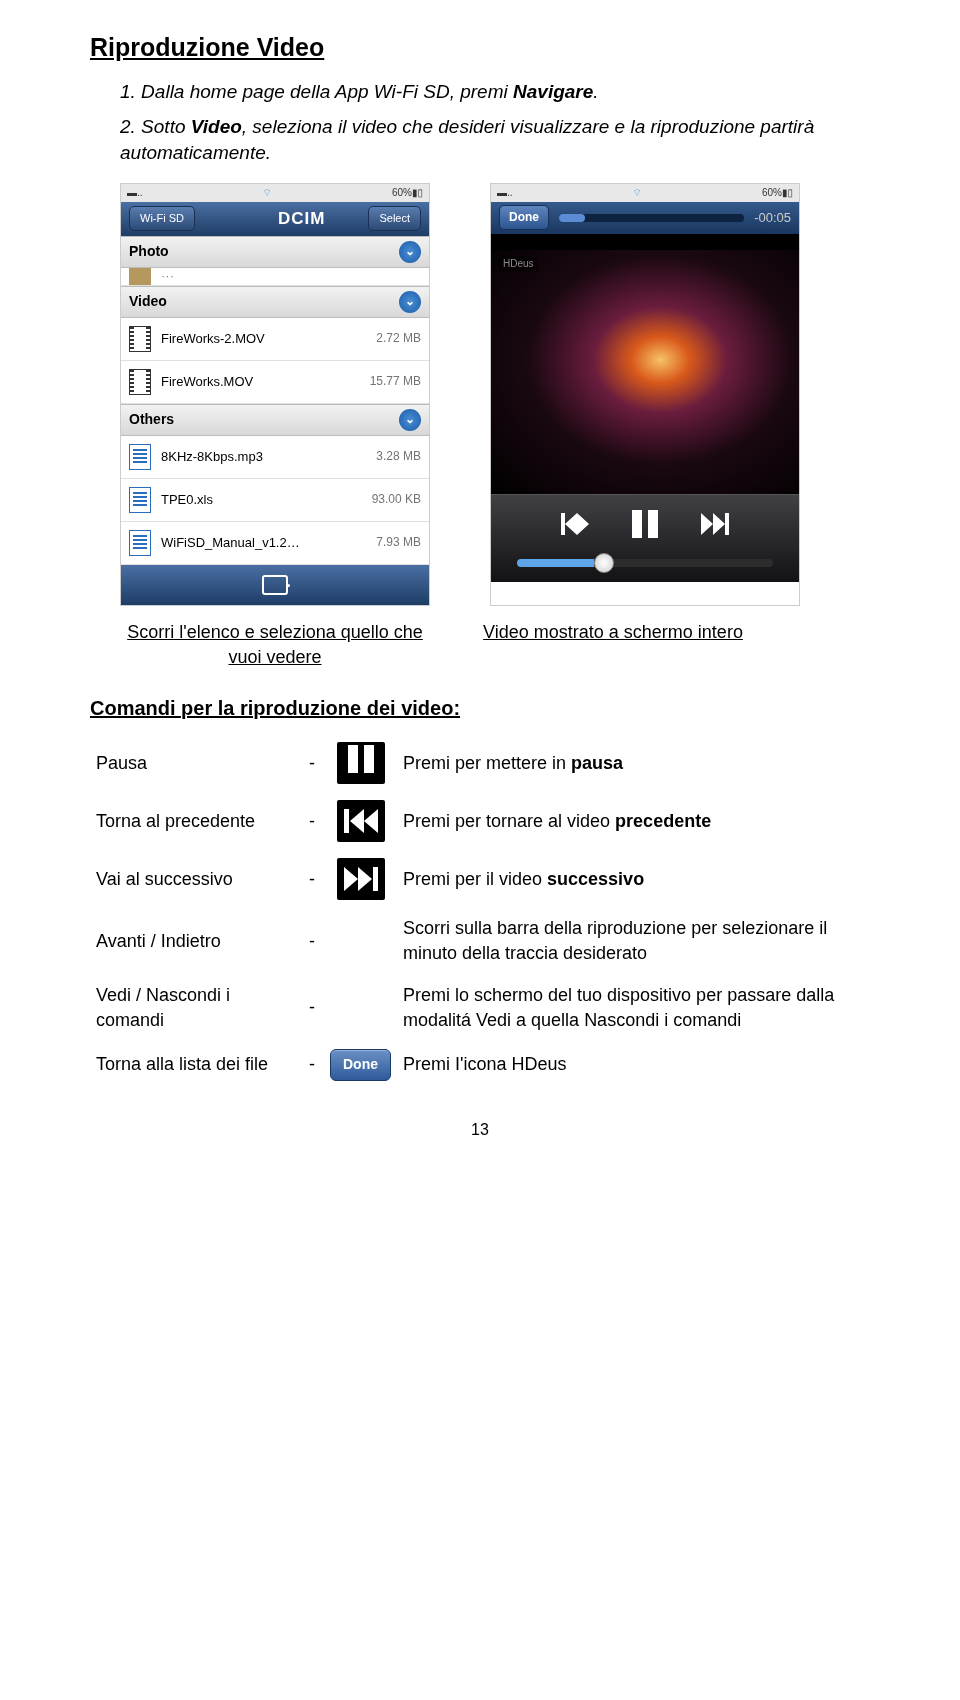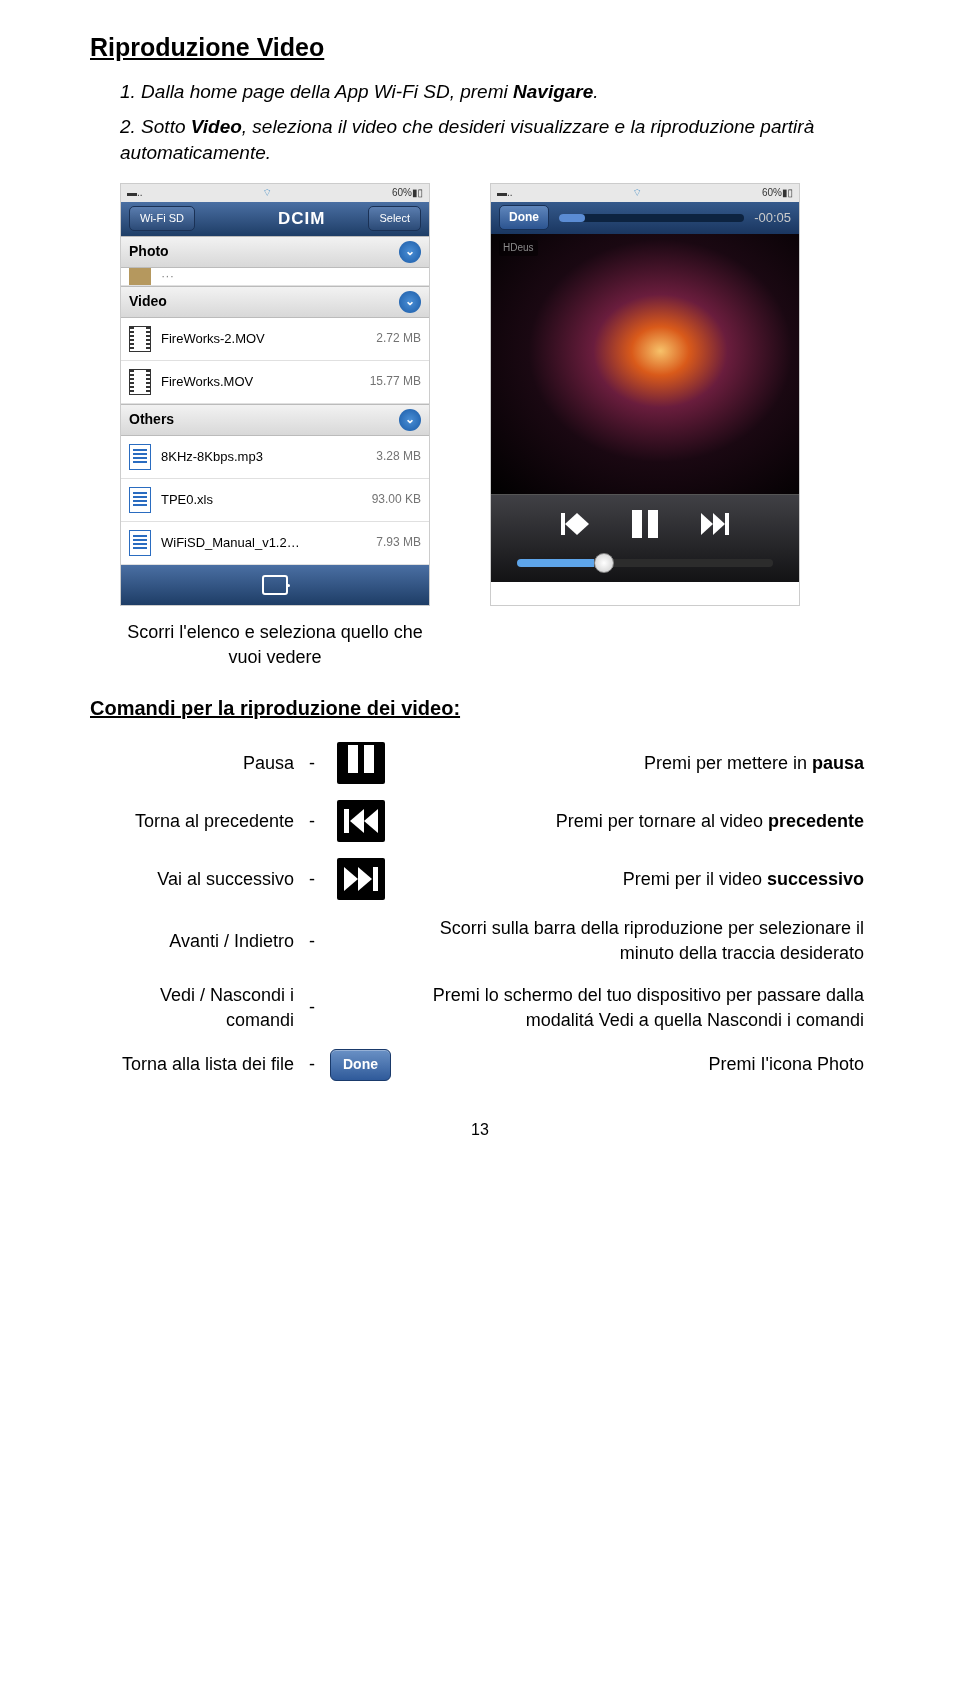--- a/index.html
+++ b/index.html
@@ -145,20 +145,21 @@
   }
   .progbar:before{
     content:""; position:absolute; left:0; top:0; bottom:0; width:14%;
     background:#5b8cd4; border-radius:4px;
   }
   .timelabel { font-size:13px; color:#ccc; }
   .fw-img {
     flex:1; display:flex; align-items:center; justify-content:center;
     background: radial-gradient(ellipse at 55% 45%, #f7c26a 0%, #d95a1a 12%, #6a1d3d 28%, #1a0812 55%, #000 100%);
     position:relative;
+    margin-top:16px;
   }
   .hd-tag {
     position:absolute; left:8px; top:6px;
     color:#8a8a8a; font-size:10px; padding:1px 4px;
     background:rgba(0,0,0,0.4); border-radius:2px;
   }
   .controls {
     height: 88px;
     background: linear-gradient(rgba(70,70,75,0.92), rgba(20,20,22,0.92));
     border-top:1px solid #555;
@@ -172,38 +173,37 @@
     flex:1; height:8px; border-radius:4px;
     background: linear-gradient(90deg, #5ea5ea 0%, #5ea5ea 30%, #2c2c2c 30%, #2c2c2c 100%);
     position:relative;
   }
   .vol-thumb {
     position:absolute; left:30%; top:-6px; width:20px; height:20px;
     border-radius:50%; background: radial-gradient(#fff,#ccc); border:1px solid #888;
   }
 
   .captions-row {
-    display:flex; gap:28px; margin:6px 0 24px 30px;
+    display:flex; gap:28px; margin:6px 0 24px 30px;text-decoration:underline;
   }
   .captions-row .cap {
     width: 310px; text-align:center; font-size:18px;
   }
 
   h2.sub {
     font-size:20px; font-weight:bold; text-decoration:underline; margin: 8px 0 12px 0;
   }
   table.cmds {
     width: 100%;
     border-collapse: collapse;
     font-size: 18px;
   }
   table.cmds td {
     padding: 8px 6px;
     vertical-align: middle;
-    text-align: right;
   }
   table.cmds td.name { width: 210px; }
   table.cmds td.dash { width: 24px; text-align:center; }
   table.cmds td.icon { width: 68px; text-align:center; }
   table.cmds td.desc { }
 
   .blkicon {
     display:inline-flex; align-items:center; justify-content:center;
     width:48px; height:42px; background:#000; color:#fff; font-size:24px;
     border-radius:2px;
@@ -347,20 +347,21 @@
               <span class="vol-thumb"></span>
             </span>
         </div>
       </div>
     </div>
   </div>
 </div>
 
 <div class="captions-row">
   <div class="cap">Scorri l'elenco e seleziona quello che vuoi vedere</div>
+  <div class="cap">Video mostrato a schermo intero</div>
 </div>
 
 <h2 class="sub">Comandi per la riproduzione dei video:</h2>
 
 <table class="cmds">
   <tbody>
       <tr>
     <td class="name">Pausa</td>
     <td class="dash">-</td>
     <td class="icon">
@@ -415,18 +416,18 @@
     <td class="dash">-</td>
     <td class="icon"></td>
     <td class="desc">Premi lo schermo del tuo dispositivo per passare dalla modalitá Vedi a quella Nascondi i comandi</td>
   </tr>
   <tr>
     <td class="name">Torna alla lista dei file</td>
     <td class="dash">-</td>
     <td class="icon">
       <span class="donebtn2">Done</span>
     </td>
-    <td class="desc">Premi I'icona Photo</td>
+    <td class="desc">Premi I'icona HDeus</td>
   </tr>
 </tbody>
   </table>
 
 <div class="pagenum">13</div>
 
 </body></html>

